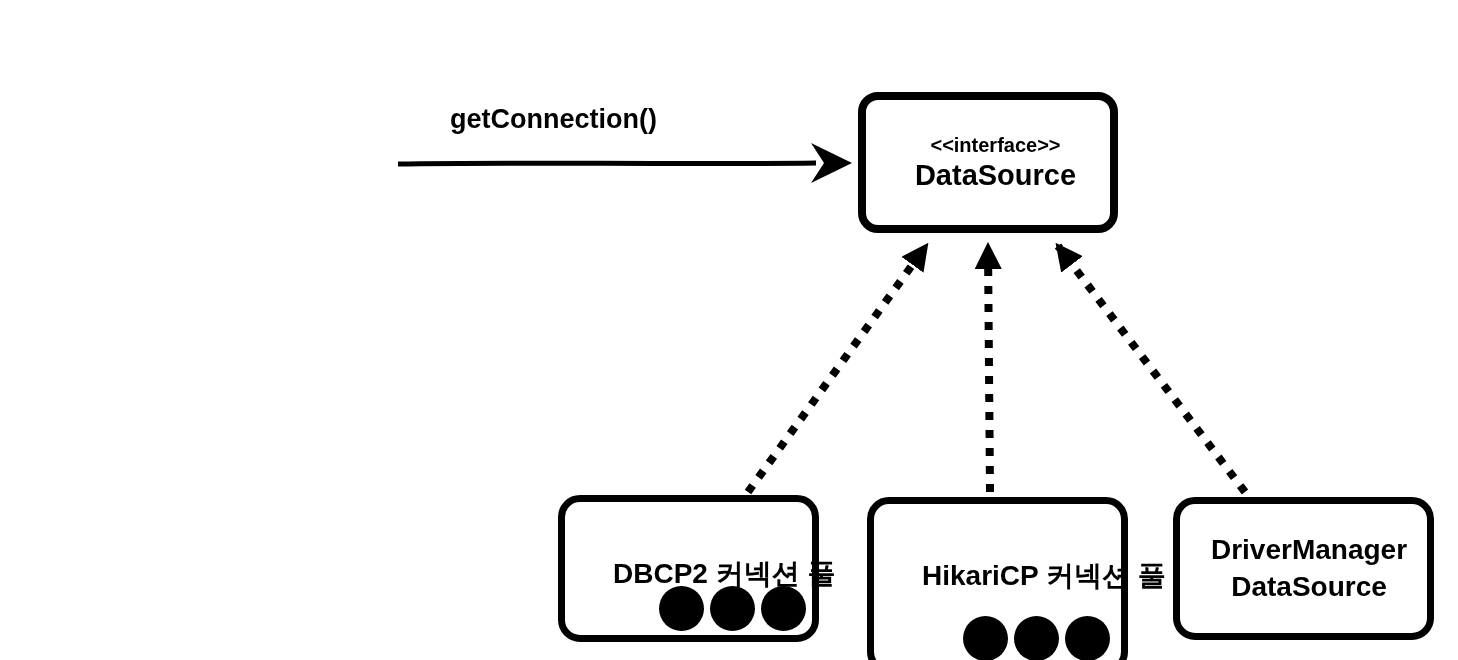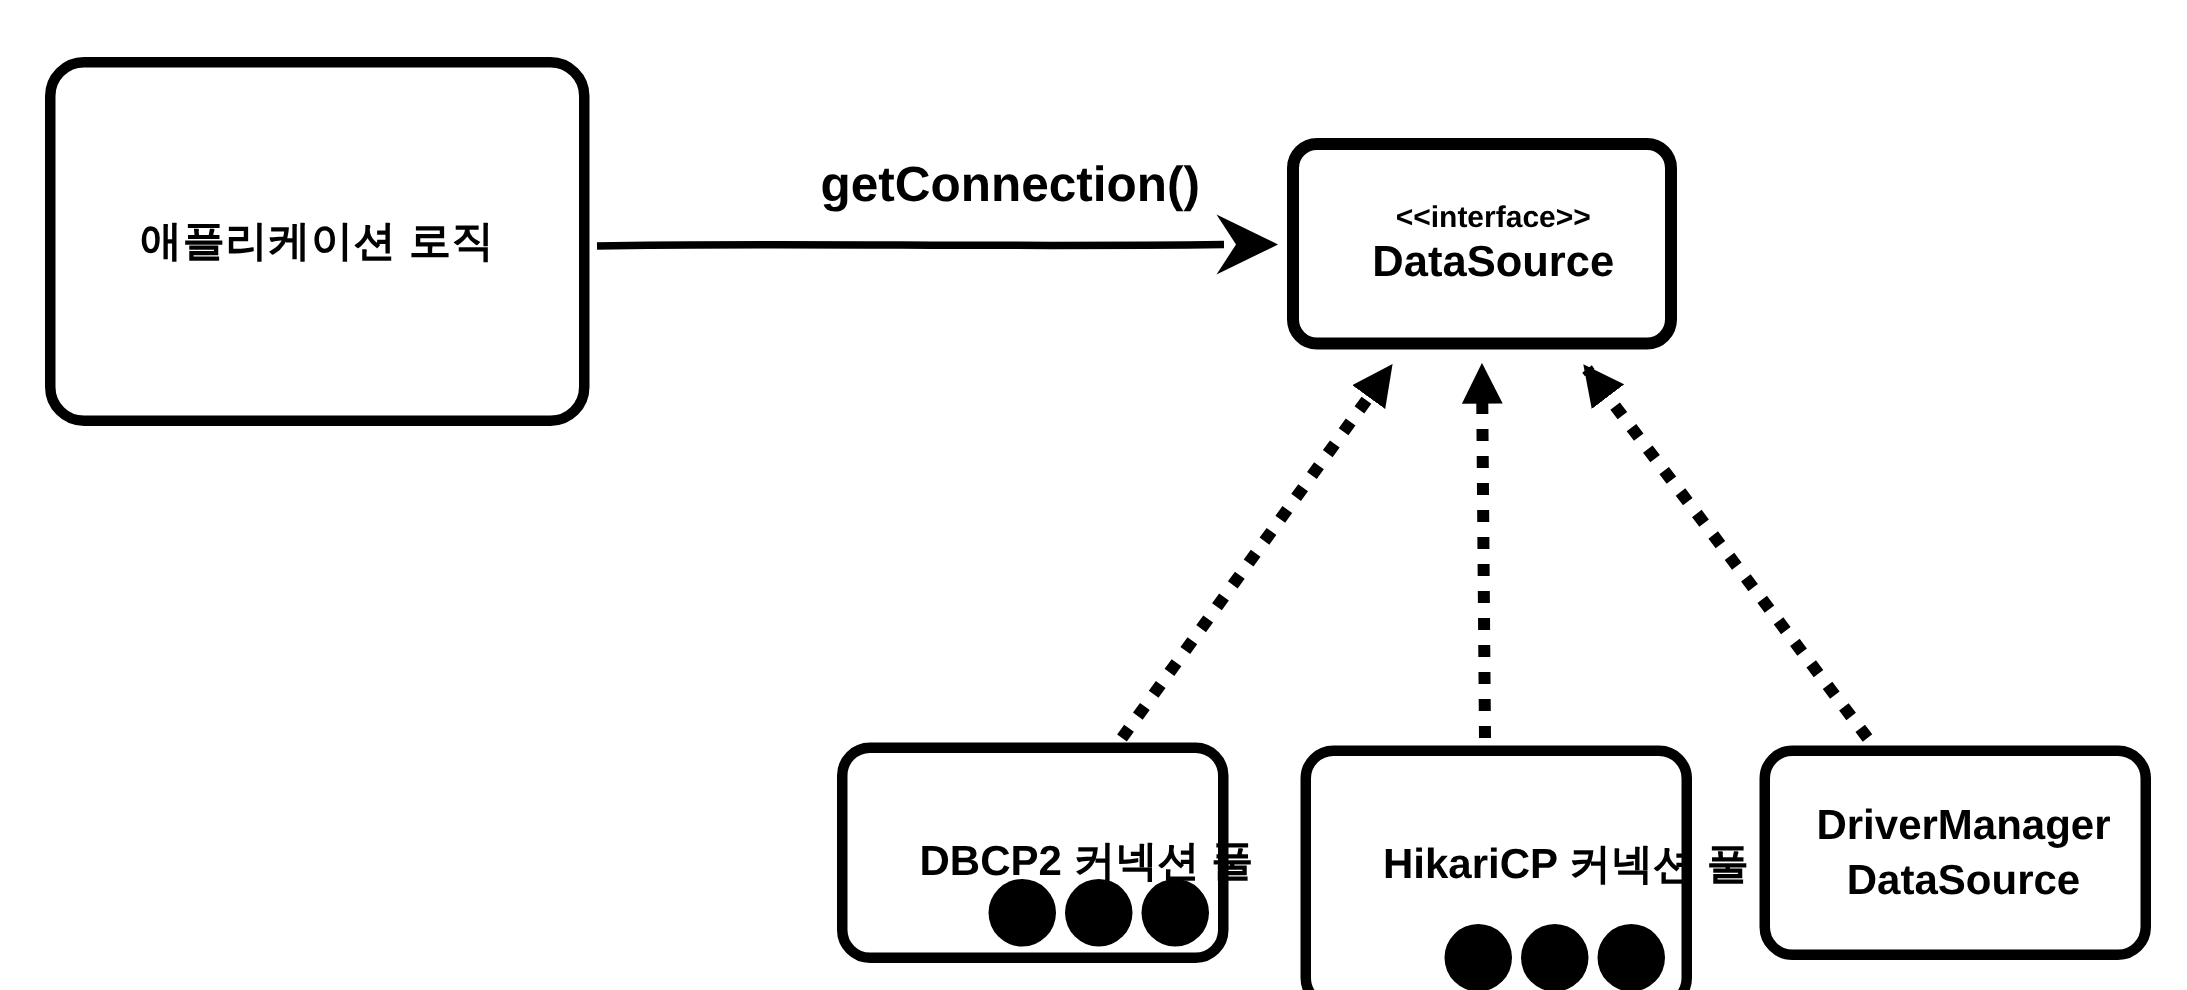--- a/index.html
+++ b/index.html
@@ -31,22 +31,22 @@
   .app-box {
     left: 30px; top: 38px;
     width: 363px; height: 246px;
     display: flex; align-items: center; justify-content: center;
     font-size: 28px; font-weight: 600;
     letter-spacing: 0.5px;
   }
   .conn-label {
     position: absolute;
     left: 450px; top: 104px; width: 350px;
-    text-align: right;
-    font-size: 33px; font-weight: bold;
+    text-align: left;
+    font-size: 27px; font-weight: bold;
     color: #000000;
   }
   .iface-box {
     left: 858px; top: 92px;
     width: 260px; height: 141px;
     border-width: 8px; border-radius: 20px;
     display: flex; flex-direction: column;
     align-items: center; justify-content: center; padding-left: 15px;
   }
   .iface-stereotype {
@@ -103,23 +103,20 @@
     <g>
       <path d="M398,164 C520,161.5 660,165 816,163" stroke="#000000" stroke-width="5" fill="none"></path>
       <polygon points="852,163 811,143 824,163 811,183" fill="#000000"></polygon>
     </g>
 
     <line x1="748" y1="492" x2="926" y2="246" stroke="#000000" stroke-width="8" stroke-dasharray="8 10" marker-end="url(#tri)"></line>
     <line x1="990" y1="492" x2="988" y2="246" stroke="#000000" stroke-width="8" stroke-dasharray="8 10" marker-end="url(#tri)"></line>
     <line x1="1245" y1="492" x2="1058" y2="246" stroke="#000000" stroke-width="8" stroke-dasharray="8 10" marker-end="url(#tri)"></line>
   </svg>
 
-  <div class="box app-box">
-    <span>애플리케이션 로직</span>
-  </div>
 
   <div class="conn-label">getConnection()</div>
 
   <div class="box iface-box">
     <span class="iface-stereotype">&lt;&lt;interface&gt;&gt;</span>
     <span class="iface-name">DataSource</span>
   </div>
 
   <div class="box impl-box dbcp2-box">
     <div class="pool-label">DBCP2 커넥션 풀</div>

